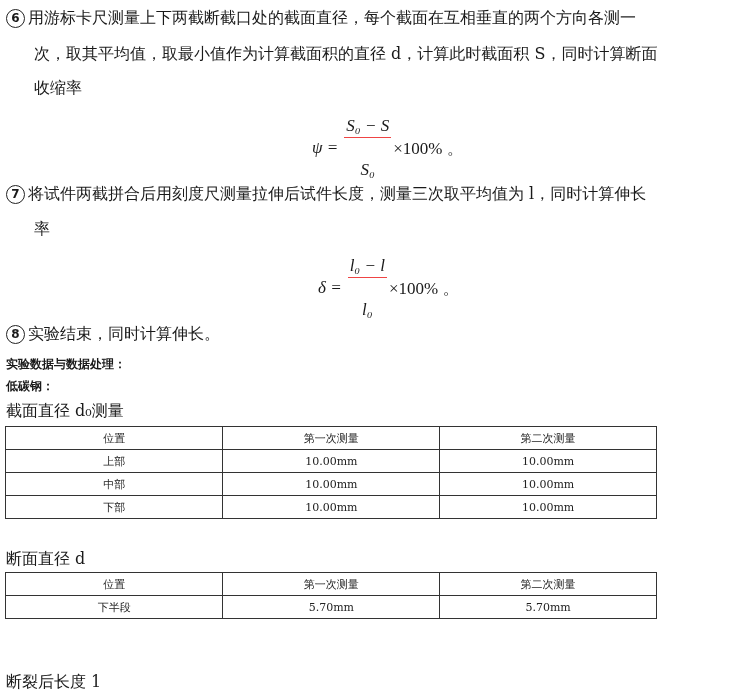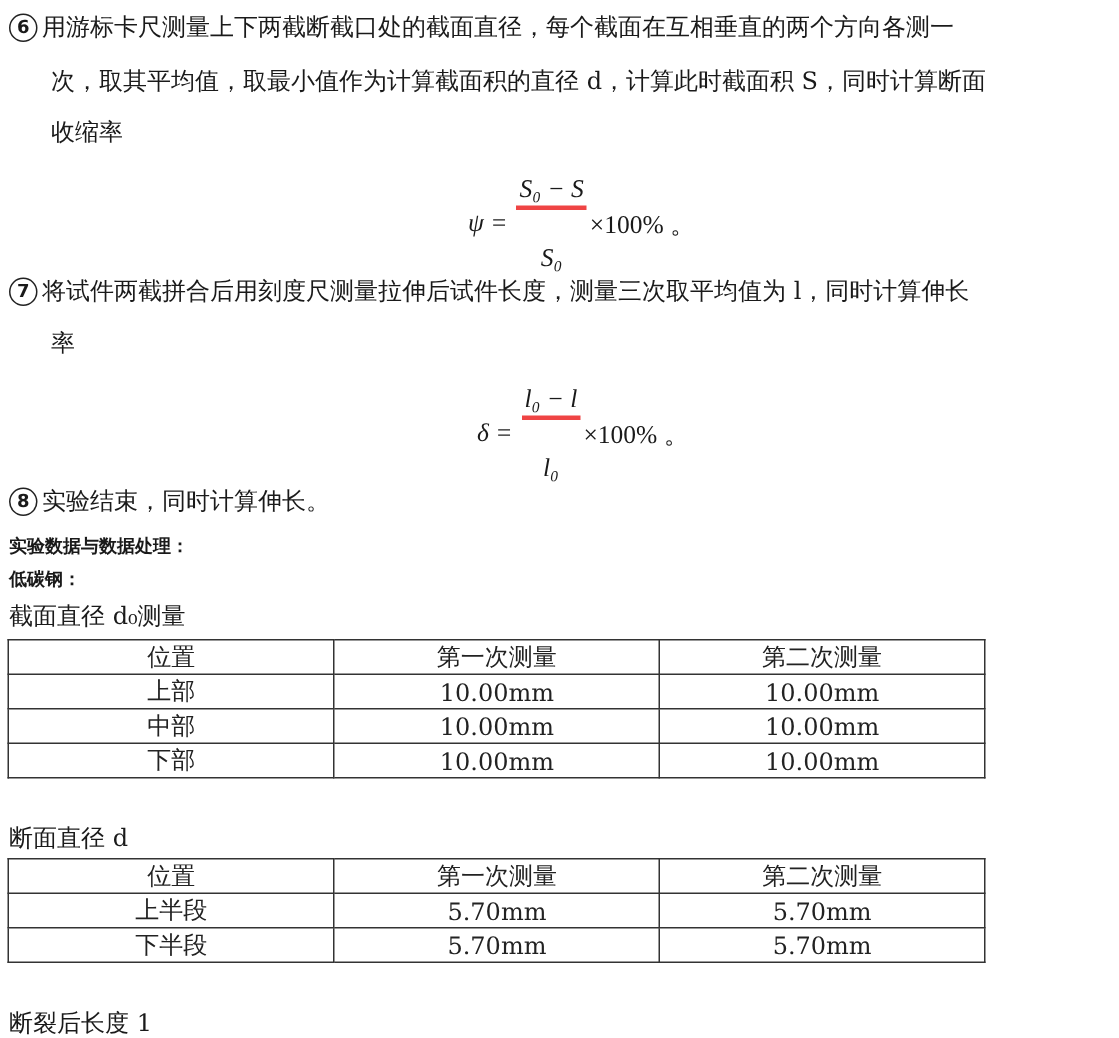--- a/index.html
+++ b/index.html
@@ -14,25 +14,25 @@
     border-radius: 50%; font-size: 12px; line-height: 17px; text-align: center;
     margin-right: 3px; vertical-align: 1px; font-family: "DejaVu Sans", sans-serif; font-weight: bold;
   }
   .bold { font-weight: bold; font-family: "DejaVu Sans", sans-serif; font-size: 12px; }
   .formula {
     position: absolute; font-family: "Liberation Serif", serif; font-size: 17px;
     display: flex; align-items: center;
   }
   .formula .lhs { font-style: italic; margin-right: 4px; }
   .frac { display: inline-flex; flex-direction: column; align-items: center; margin: 0 2px; }
-  .frac .num { border-bottom: 3px solid #ef4444; padding: 0 2px 1px; font-style: italic; }
+  .frac .num { border-bottom: 1px solid #ef4444; padding: 0 2px 1px; font-style: italic; }
   .frac .den { padding-top: 1px; font-style: italic; margin-top: 21px; }
   table.data {
     position: absolute; left: 5px; border-collapse: collapse; width: 652px;
-    font-family: "DejaVu Serif", serif; font-size: 16px;
+    font-family: "DejaVu Serif", serif; font-size: 11px;
   }
   table.data td, table.data th {
     border: 1.5px solid #333; text-align: center; font-weight: normal;
     height: 22px; padding: 0; color: #222;
   }
   table.data .c1 { width: 218px; }
   table.data .c2 { width: 217px; }
   table.data .c3 { width: 217px; }
 </style>
 </head>
@@ -103,25 +103,20 @@
 <div class="line" style="left:6px; top:549px;">断面直径 d</div>
 
 <table class="data" style="top:572px;">
   <tbody>
       <tr>
     <th class="c1">位置</th>
     <th class="c2">第一次测量</th>
     <th class="c3">第二次测量</th>
   </tr>
   <tr>
-    <td>上半段</td>
-    <td>5.70mm</td>
-    <td>5.70mm</td>
-  </tr>
-  <tr>
     <td>下半段</td>
     <td>5.70mm</td>
     <td>5.70mm</td>
   </tr>
 </tbody>
   </table>
 
 <div class="line" style="left:6px; top:672px;">断裂后长度 1</div>
 
 </body></html>

